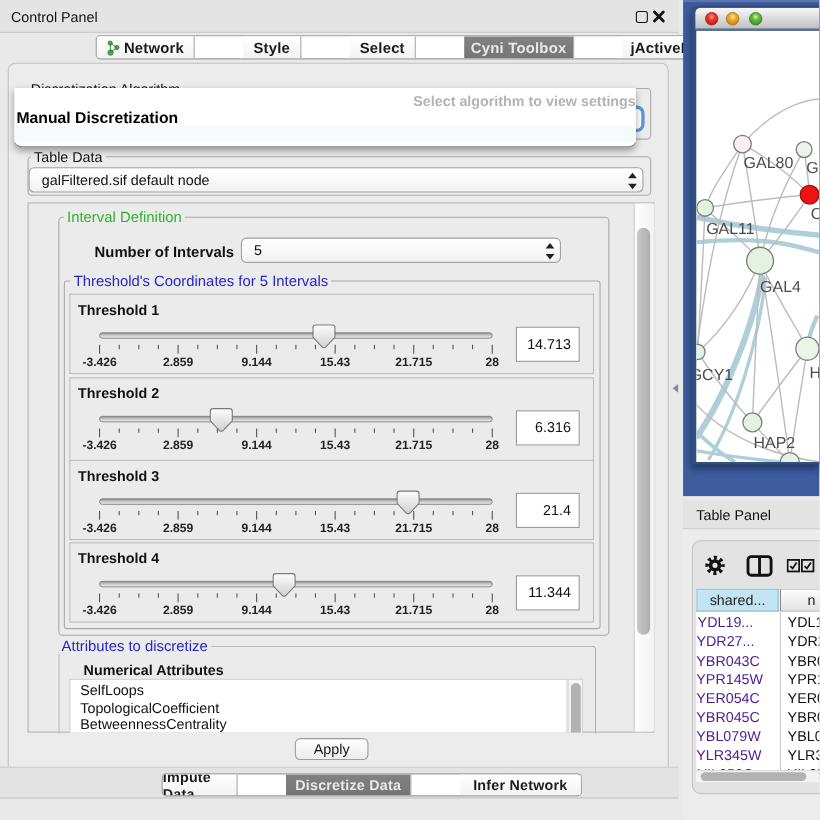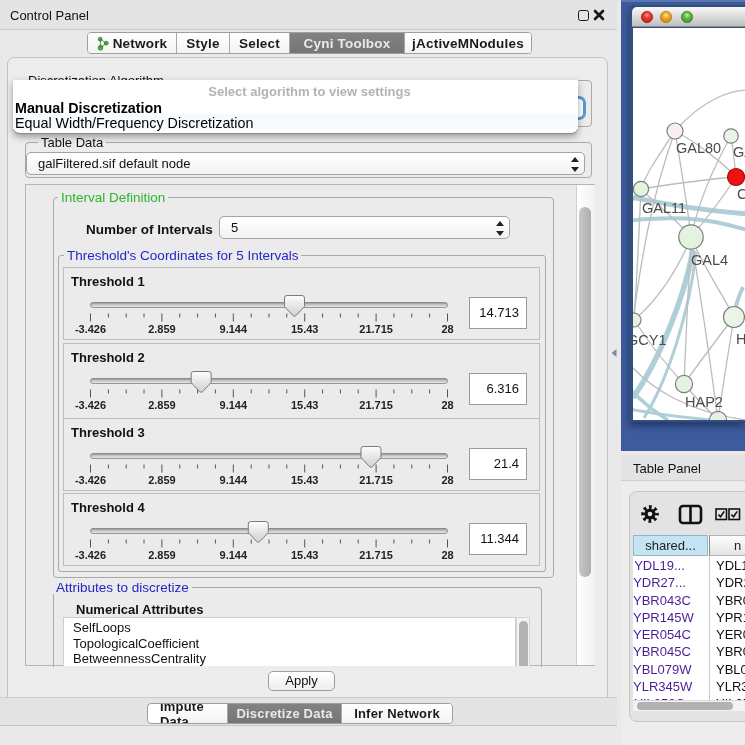--- a/index.html
+++ b/index.html
@@ -2,21 +2,21 @@
 <html><head><meta charset="utf-8"><style>
 * { margin:0; padding:0; box-sizing:border-box; }
 html,body { width:745px; height:745px; }
 body { font-family:"Liberation Sans", sans-serif; background:#e9e9e9; position:relative; overflow:hidden; }
 .abs { position:absolute; }
 .grp { position:absolute; border:1px solid #a9a9a9; border-radius:4px; }
 .gtitle { position:absolute; font-size:13px; color:#111; background:#ececec; padding:0 3px; line-height:13px; }
 .combo { position:absolute; background:linear-gradient(#ffffff,#f2f2f2); border:1px solid #a3a3a3; border-radius:5px; font-size:13px; color:#111; }
 .carr { position:absolute; width:0; height:0; }
 .vbox { position:absolute; background:#fff; border:1px solid #9b9b9b; font-size:13px; color:#111; text-align:right; }
-.seg { position:absolute; display:flex; height:22px; border:1px solid #9e9e9e; border-radius:4px; overflow:hidden; background:#fff; }
+.seg { position:absolute; display:flex; height:22px; border:1px solid #9e9e9e; border-radius:4px; overflow:hidden; background:#fff;gap:44px; }
 .seg > div { display:flex; align-items:center; justify-content:center; font-size:13.5px; letter-spacing:0.2px; color:#1a1a1a; border-right:1px solid #a8a8a8; background:linear-gradient(#ffffff,#f3f3f3); font-weight:600;}
 .seg > div:last-child { border-right:none; }
 .seg > div.sel { background:linear-gradient(#828282,#757575); color:#e9e9e9; }
 .bseg > div { font-size:13px; }
 </style></head>
 <body>
 <div class="abs" style="left:0;top:0;width:617px;height:30px;background:#e4e4e4;border-bottom:1px solid #cccccc;"></div>
 <div class="abs" style="left:10px;top:8px;font-size:13px;color:#111;">Control Panel</div>
 <div class="abs" style="left:578px;top:10px;width:11px;height:11px;border:1.6px solid #151515;border-radius:2.5px;"></div>
 <svg class="abs" style="left:593px;top:9px;" width="12" height="12">
@@ -25,29 +25,29 @@
 <div class="abs" style="left:0;top:31px;width:617px;height:26px;background:#e9e9e9;"></div>
 <div class="seg" style="left:87px;top:32px;">
 <div style="width:89px;"><svg width="12" height="15" style="margin-right:4px;">
         <circle cx="3.2" cy="3.2" r="1.9" fill="#56b456" stroke="#2c7a2c" stroke-width="0.8"></circle>
         <circle cx="3.5" cy="11.8" r="2.4" fill="#56b456" stroke="#2c7a2c" stroke-width="0.8"></circle>
         <circle cx="9.3" cy="7.2" r="1.9" fill="#56b456" stroke="#2c7a2c" stroke-width="0.8"></circle>
         <path d="M3.2 3.2 L9.3 7.2 L3.5 11.8 M3.2 3.2 L3.5 11.8" stroke="#2c7a2c" stroke-width="0.8" fill="none"></path>
       </svg>Network</div>
 <div style="width:53px;">Style</div>
 <div style="width:60px;">Select</div>
-<div class="sel" style="width:115px;">Cyni Toolbox</div>
+<div class="sel" style="width:100px;">Cyni Toolbox</div>
 <div style="width:126px;">jActiveMNodules</div>
 </div>
 <div class="abs" style="left:7px;top:57px;width:601px;height:650px;background:#ececec;border:1px solid #c2c2c2;border-radius:7px;"></div>
 <div class="grp" style="left:25px;top:80px;width:567px;height:47px;"></div>
 <div class="gtitle" style="left:25px;top:74px;">Discretization Algorithm</div>
 <div class="abs" style="left:548px;top:96px;width:38px;height:24px;border:3px solid #5b97d6;border-radius:7px;background:#fff;"></div>
 <div class="grp" style="left:25px;top:142px;width:567px;height:36px;"></div>
-<div class="gtitle" style="left:38px;top:136px;">Table Data</div>
+<div class="gtitle" style="left:28px;top:136px;">Table Data</div>
 <div class="combo" style="left:26px;top:152px;width:559px;height:23px;"></div>
 <div class="abs" style="left:38px;top:156px;font-size:13px;color:#111;">galFiltered.sif default node</div>
 <div class="carr" style="left:571px;top:157px;border-left:4px solid transparent;border-right:4px solid transparent;border-bottom:5.5px solid #222;"></div>
 <div class="carr" style="left:571px;top:166.5px;border-left:4px solid transparent;border-right:4px solid transparent;border-top:5.5px solid #222;"></div>
 <div class="abs" style="left:25px;top:184px;width:570px;height:482px;background:#ebebeb;border:1px solid #b5b5b5;"></div>
 <div class="abs" style="left:576px;top:185px;width:19px;height:480px;background:linear-gradient(90deg,#ffffff,#f1f1f1);border-left:1px solid #cfcfcf;"></div>
 <div class="abs" style="left:579px;top:207px;width:12px;height:370px;background:linear-gradient(90deg,#c9c9c9,#adadad);border-radius:6px;"></div>
 <div class="grp" style="left:53px;top:197px;width:501px;height:381px;"></div>
 <div class="gtitle" style="left:58px;top:191px;color:#2db52d;background:#ebebeb;font-size:13.5px;">Interval Definition</div>
 <div class="abs" style="left:86px;top:221.5px;font-size:13.5px;font-weight:bold;color:#111;">Number of Intervals</div>
@@ -164,33 +164,32 @@
 <div class="abs" style="left:53px;top:587px;width:489px;height:80px;border:1px solid #a9a9a9;border-bottom:none;border-radius:4px 4px 0 0;"></div>
 <div class="gtitle" style="left:53px;top:581px;color:#2525cc;background:#ebebeb;font-size:13.5px;">Attributes to discretize</div>
 <div class="abs" style="left:52px;top:602px;font-size:13px;font-weight:bold;color:#111;padding-left:24px;">Numerical Attributes</div>
 <div class="abs" style="left:63px;top:617px;width:453px;height:49px;background:#fff;border:1px solid #cdcdcd;border-bottom:none;"></div>
 <div class="abs" style="left:73px;top:620px;font-size:13px;color:#111;line-height:15.6px;">SelfLoops<br>TopologicalCoefficient<br>BetweennessCentrality</div>
 <div class="abs" style="left:516px;top:617px;width:14px;height:49px;background:#f4f4f4;border:1px solid #d4d4d4;border-bottom:none;"></div>
 <div class="abs" style="left:518.5px;top:621px;width:9px;height:45px;background:#b2b2b2;border-radius:5px 5px 0 0;"></div>
 <div class="abs" style="left:268px;top:671px;width:67px;height:20px;background:linear-gradient(#ffffff,#ededed);border:1px solid #9d9d9d;border-radius:5px;font-size:13px;color:#111;text-align:center;line-height:18px;">Apply</div>
 <div class="abs" style="left:0;top:697px;width:617px;height:29px;background:#e3e3e3;border-top:1px solid #cdcdcd;border-bottom:1px solid #c6c6c6;"></div>
 <div class="seg bseg" style="left:147px;top:703px;height:21px;">
-<div style="width:68px;margin-left:12px;">Impute Data</div>
+<div style="width:68px;">Impute Data</div>
 <div class="sel" style="width:114px;">Discretize Data</div>
 <div style="width:110px;">Infer Network</div>
 </div>
 <svg class="abs" style="left:610px;top:348px;" width="8" height="10">
     <path d="M6.5 1 L1.5 5 L6.5 9 z" fill="#7b8ca8"></path>
   </svg>
 <div class="abs" style="left:13px;top:80px;width:565px;height:54px;background:#fff;border-radius:0 0 7px 7px;
 box-shadow:0 3px 7px rgba(0,0,0,0.35);border-bottom:1px solid #8a8a8a;">
 <div class="abs" style="left:0;top:34px;width:565px;height:15px;background:#f5fafd;"></div>
-<div class="abs" style="left:14px;top:4px;width:565px;height:15px;text-align:center;font-size:13px;font-weight:bold;color:#b3b3b3;">Select algorithm to view settings</div>
+<div class="abs" style="left:0;top:4px;width:565px;height:15px;text-align:right;font-size:13px;font-weight:bold;color:#b3b3b3;">Select algorithm to view settings</div>
 <div class="abs" style="left:2px;top:20px;font-size:14.3px;font-weight:bold;color:#000;">Manual Discretization</div>
-<div class="abs" style="left:2px;top:35px;font-size:14.3px;color:#000;">Equal Width/Frequency Discretization</div>
 </div>
 <div class="abs" style="left:621px;top:0;width:124px;height:451px;background:#3d5c9e;"></div>
 <div class="abs" style="left:621px;top:0;width:124px;height:2px;background:#5c77b0;"></div>
 <div class="abs" style="left:629px;top:5px;width:116px;height:417px;background:#32507f;border-radius:5px 0 0 0;box-shadow:0 4px 7px rgba(10,20,50,0.5);"></div>
 <div class="abs" style="left:632px;top:7px;width:113px;height:20px;background:linear-gradient(#f9f9f9,#bfbfbf);border-radius:5px 0 0 0;border-bottom:1px solid #8e8e8e;">
 <svg width="113" height="20">
 <defs>
 <radialGradient id="tlr" cx="0.5" cy="0.35" r="0.65">
           <stop offset="0" stop-color="#ff9a92"></stop>
           <stop offset="0.4" stop-color="#e73a33"></stop>

